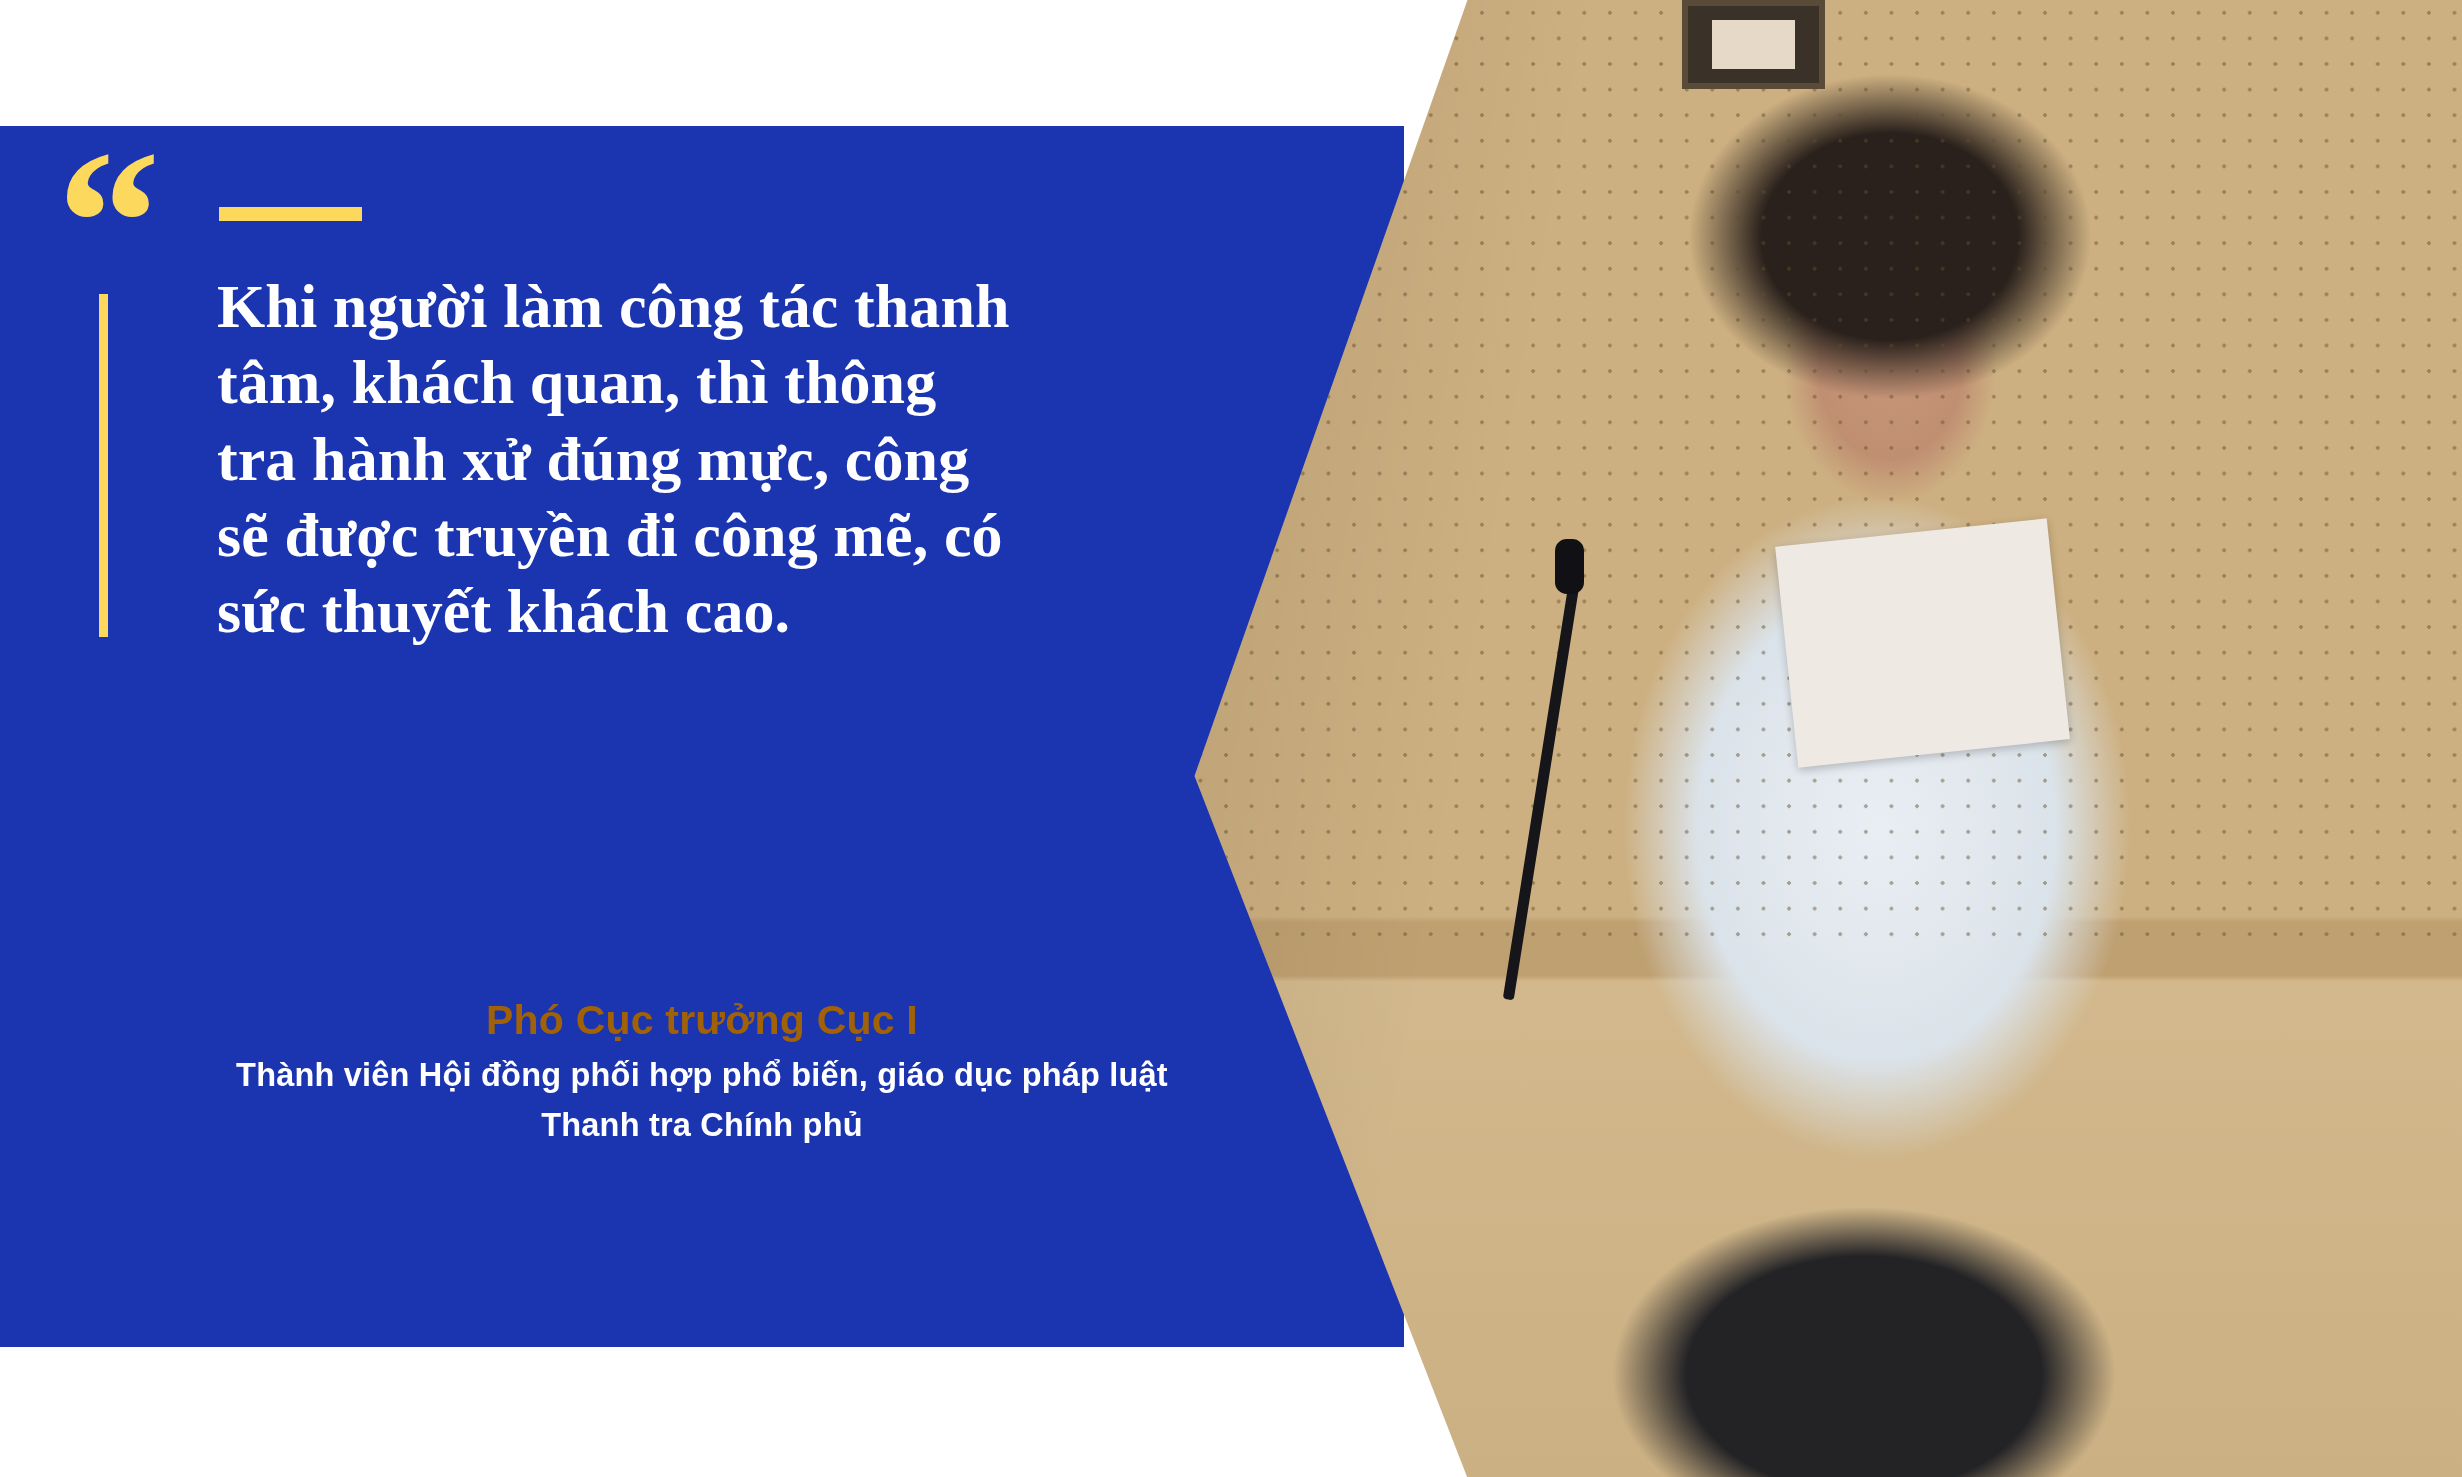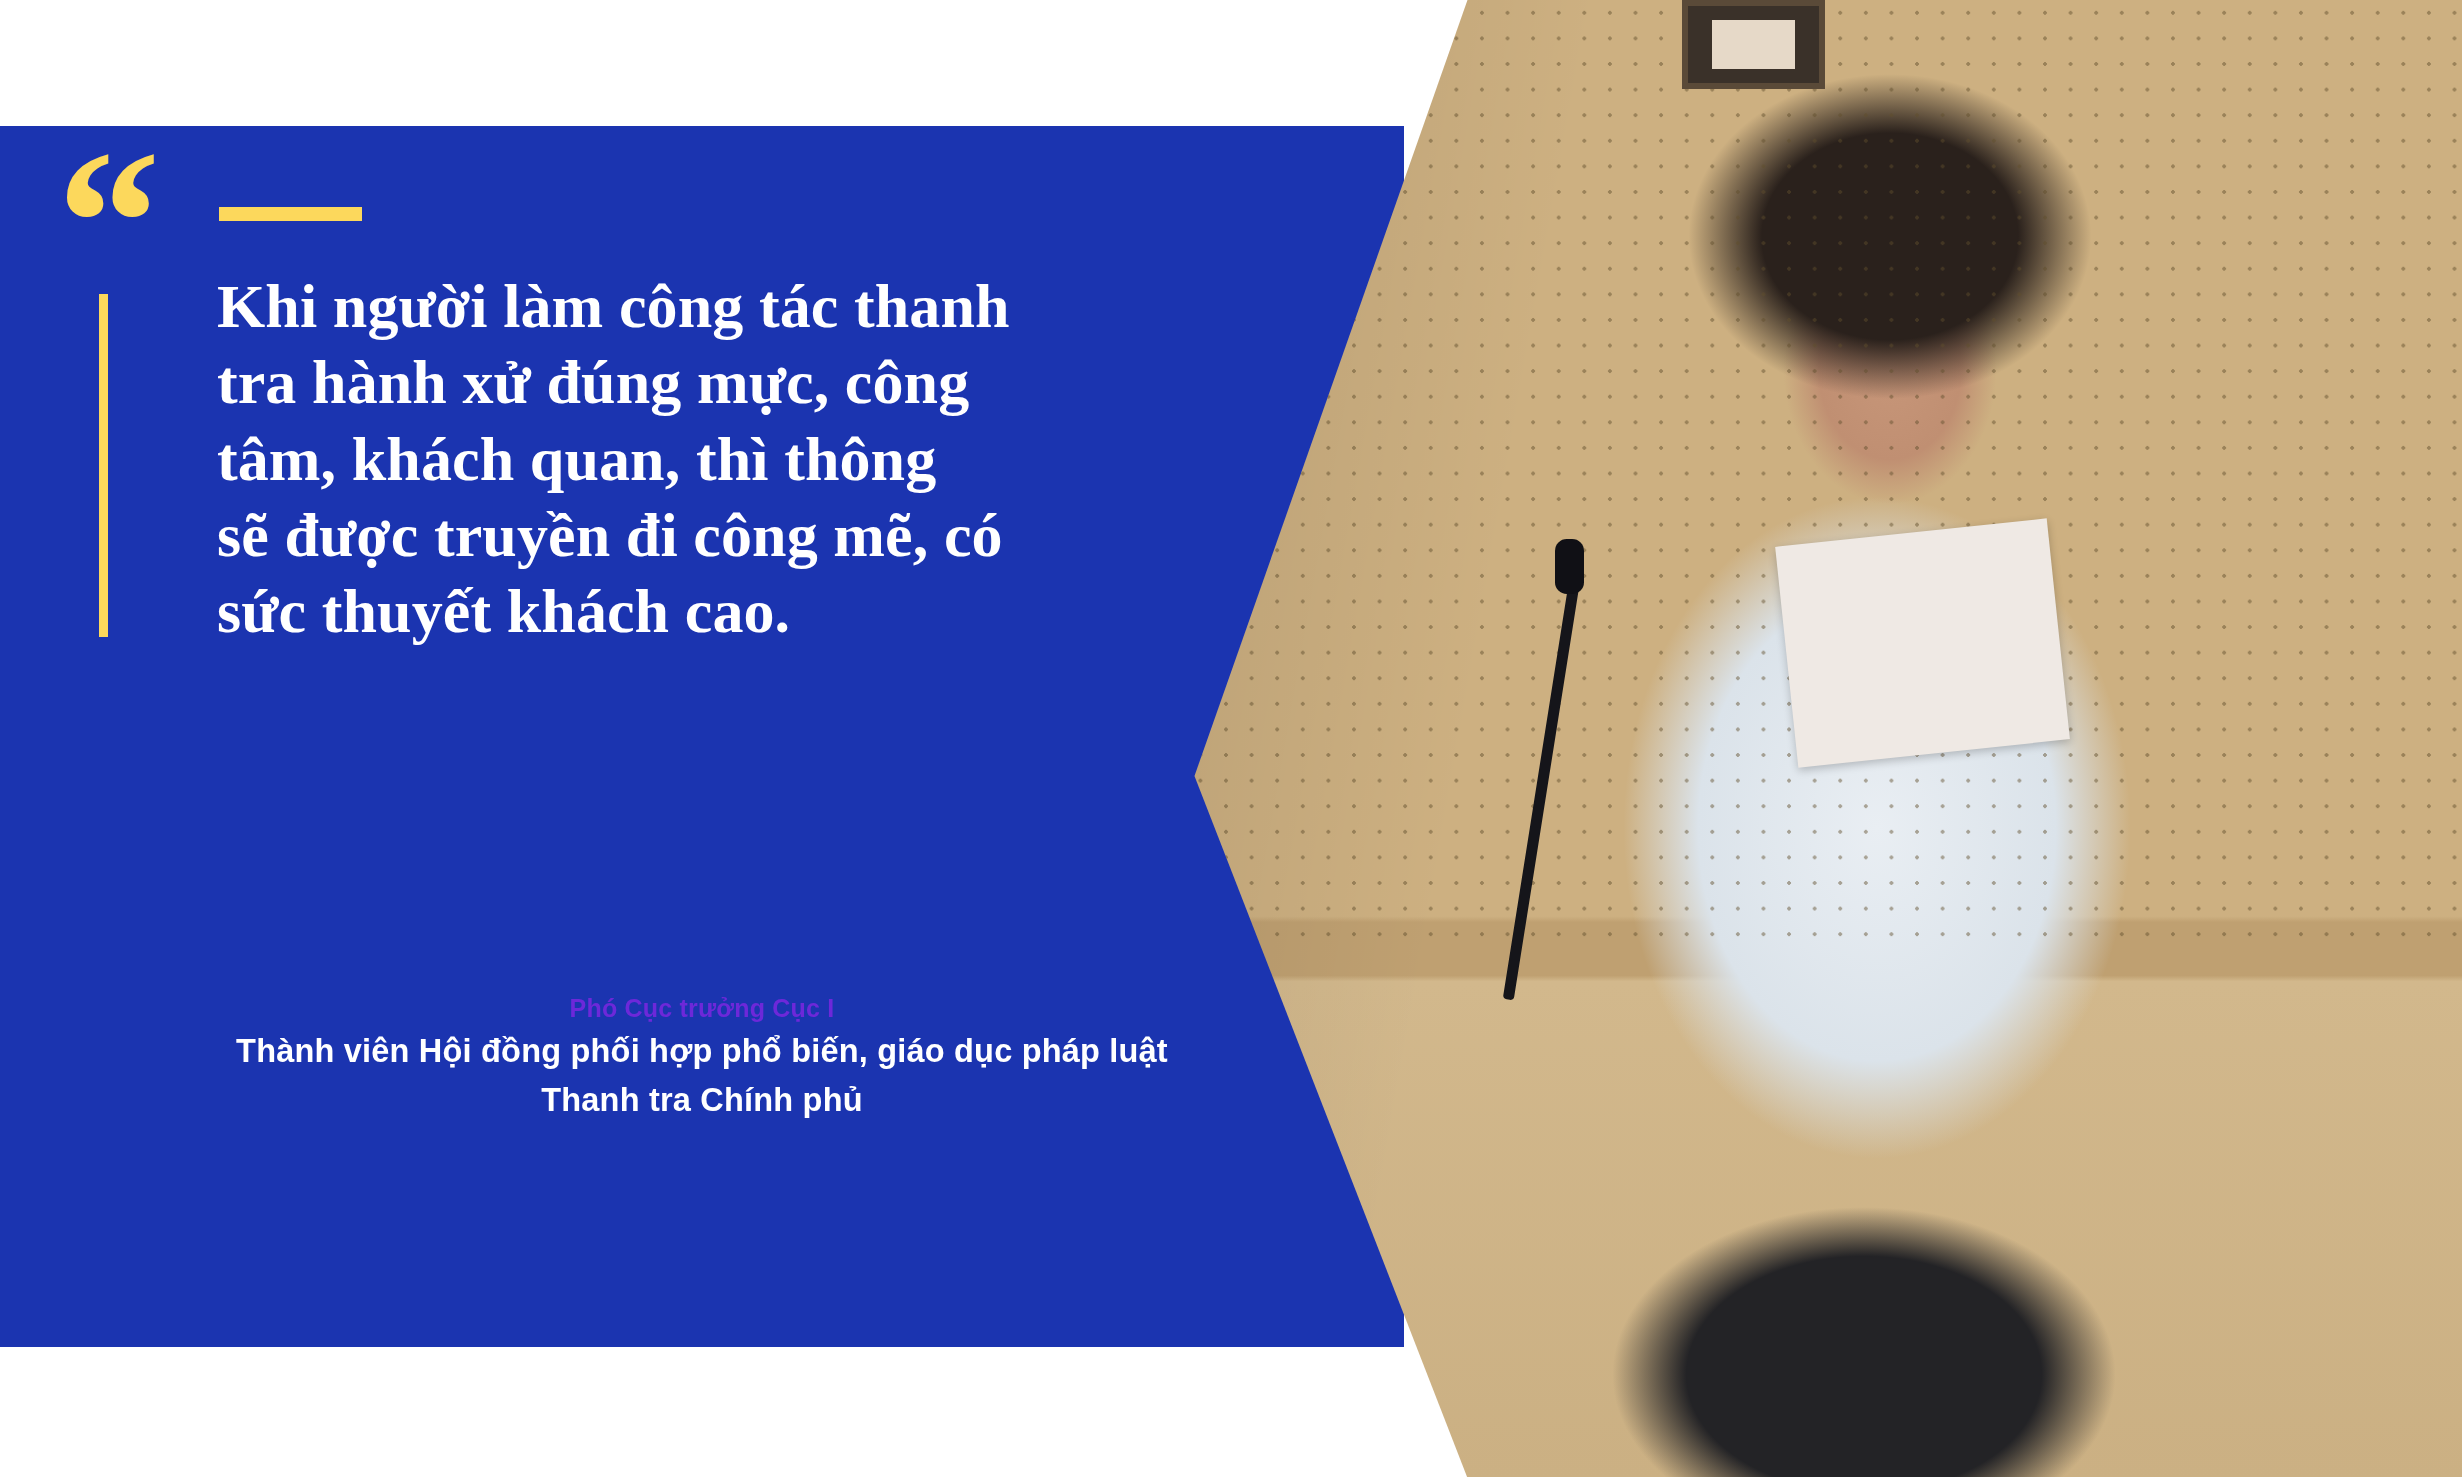--- a/index.html
+++ b/index.html
@@ -93,24 +93,24 @@
     display: block;
     color: #fcd85c;
     font-family: "Liberation Sans", sans-serif;
     font-weight: 700;
     font-size: 63px;
     line-height: 1.18;
     letter-spacing: 0.5px;
   }
   .attr-role {
     display: block;
-    color: #6d28d9;
-    font-family: "Liberation Sans", sans-serif;
-    font-weight: 700;
-    font-size: 25px;
+    color: #a16207;
+    font-family: "Liberation Sans", sans-serif;
+    font-weight: 700;
+    font-size: 41px;
     line-height: 1.52;
     letter-spacing: 0.2px;
     margin-top: 13.8px;
   }
   .attr-sub {
     display: block;
     color: #ffffff;
     font-family: "Liberation Sans", sans-serif;
     font-weight: 700;
     font-size: 32.5px;
@@ -214,22 +214,22 @@
   <div class="blue-panel"></div>
 
   <div class="quote-mark">“</div>
 
   <div class="quote-dash"></div>
 
   <div class="accent-bar"></div>
 
   <div class="quote-text">
     <span class="line">Khi người làm công tác thanh</span>
+    <span class="line">tâm, khách quan, thì thông</span>
     <span class="line">tra hành xử đúng mực, công</span>
-    <span class="line">tâm, khách quan, thì thông</span>
     <span class="line">sẽ được truyền đi công mẽ, có</span>
     <span class="line">sức thuyết khách cao.</span>
   </div>
 
   <div class="attribution">
     <span class="attr-role">Phó Cục trưởng Cục I</span>
     <span class="attr-sub">Thành viên Hội đồng phối hợp phổ biến, giáo dục pháp luật</span>
     <span class="attr-sub">Thanh tra Chính phủ</span>
   </div>
 

